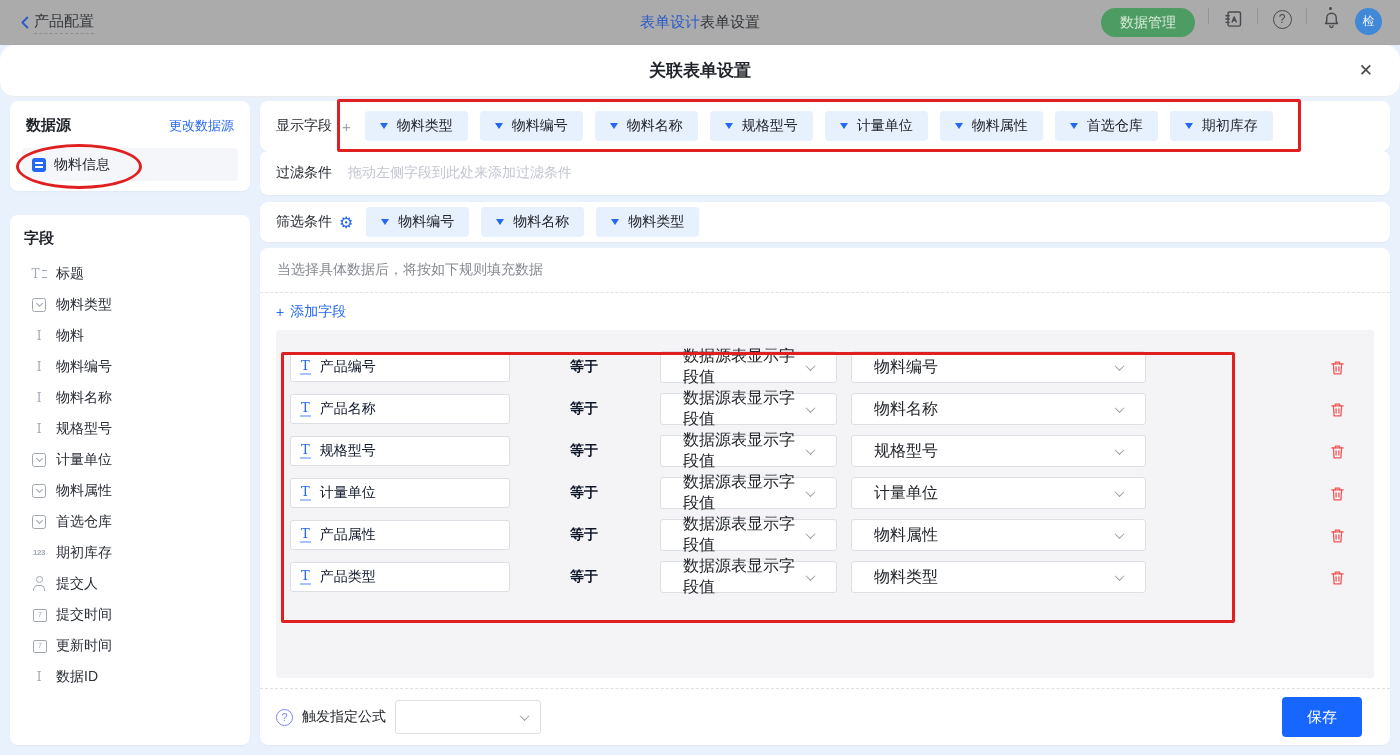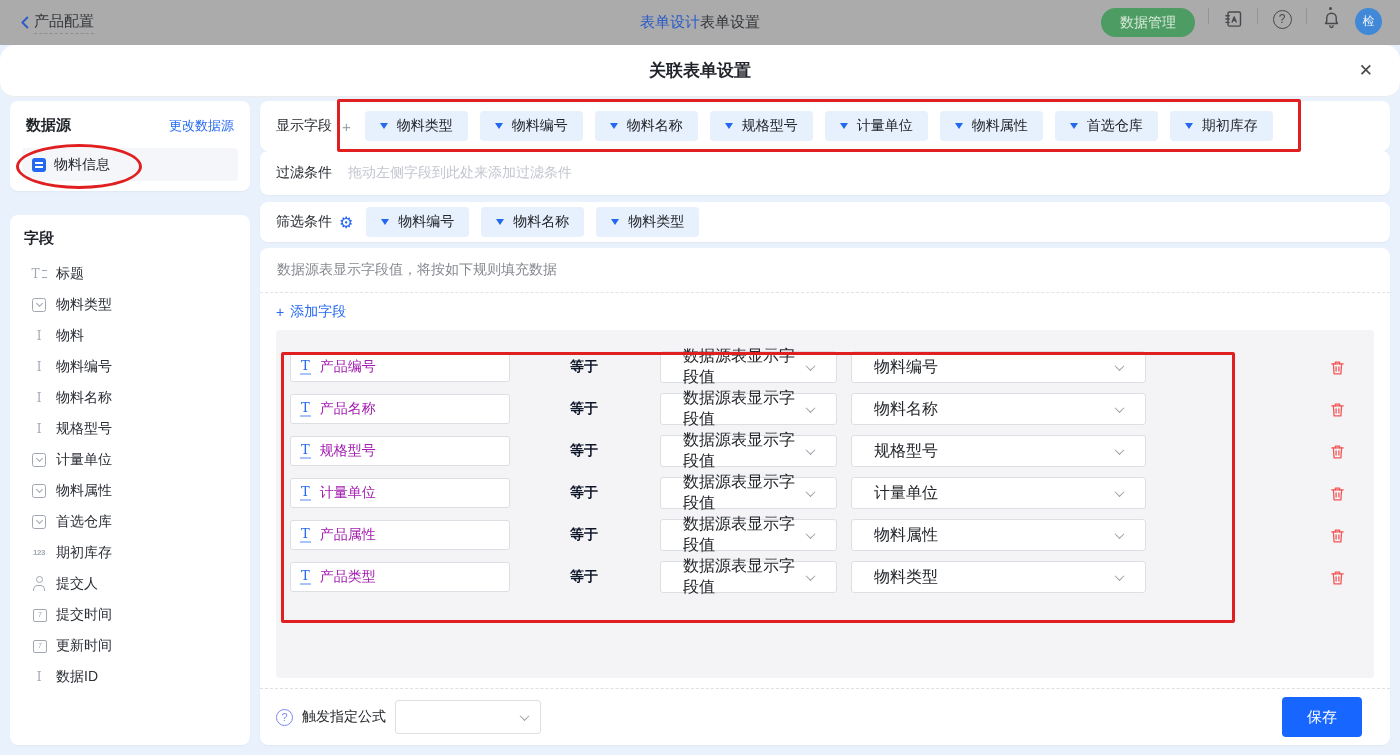--- a/index.html
+++ b/index.html
@@ -68,21 +68,21 @@
   .tag { height:30px; min-width:78px; background:#e7f0fd; border-radius:4px; display:inline-flex; align-items:center; gap:9px; padding:0 15px; font-size:14px; color:#23262b; cursor:pointer; }
   .tri-down { width:0; height:0; border-left:4.5px solid transparent; border-right:4.5px solid transparent; border-top:6px solid #2468f2; flex:none; }
   .placeholder { margin-left:16px; font-size:14px; color:#c2c6ce; }
   .gear { color:#2468f2; font-size:16px; margin:0 13px 0 7px; cursor:pointer; }
 
   .rules-card { flex:1; display:flex; flex-direction:column; }
   .hint { padding:13px 17px; font-size:14px; color:#85898f; border-bottom:1px dashed #e3e3e3; }
   .add-field { margin:10px 16px 9px; display:flex; align-items:center; gap:6px; font-size:14px; color:#2468f2; width:max-content; cursor:pointer; }
   .rules-area { margin:0 16px; height:348px; background:#f4f4f6; border-radius:3px; padding:16px 14px 0; }
   .rule-row { height:42px; display:flex; align-items:center; }
-  .rule-input { width:220px; height:30px; background:#fff; border:1px solid #dcdfe4; border-radius:3px; display:flex; align-items:center; gap:9px; padding:0 9px; font-size:14px; color:#a21caf; }
+  .rule-input { width:220px; height:30px; background:#fff; border:1px solid #dcdfe4; border-radius:3px; display:flex; align-items:center; gap:9px; padding:0 9px; font-size:14px; color:#0f172a; }
   .t-icon { flex:none; font-family:"DejaVu Serif",serif; font-size:13px; line-height:1; color:#2468f2; border-bottom:2px solid #a9c4f8; padding:0 1px 1px; }
   .t-icon::before { content:"T"; }
   .op { margin-left:60px; width:56px; font-size:14px; font-weight:700; color:#0f172a; }
   .dd { height:32px; background:#fff; border:1px solid #dcdfe4; border-radius:3px; display:flex; align-items:center; justify-content:space-between; padding:0 22px; font-size:16px; color:#23262b; cursor:pointer; }
   .dd1 { margin-left:34px; width:177px; }
   .dd2 { margin-left:14px; width:295px; }
   .chev { width:7px; height:7px; border-right:1.5px solid #9aa0a8; border-bottom:1.5px solid #9aa0a8; transform:rotate(45deg) translate(-1px,-1px); flex:none; }
   .trash { margin-left:auto; margin-right:14px; cursor:pointer; display:flex; }
 
   .rules-footer { margin-top:auto; height:57px; border-top:1px dashed #dfdfdf; display:flex; align-items:center; justify-content:space-between; padding:0 28px 0 16px; }
@@ -308,21 +308,21 @@
             </span>
 
             <span class="tag">
               <span class="tri-down"></span>
               <span>物料类型</span>
             </span>
           </div>
       </div>
 
       <div class="card rules-card">
-        <div class="hint">数据源表显示字段值，将按如下规则填充数据</div>
+        <div class="hint">当选择具体数据后，将按如下规则填充数据</div>
         <div class="add-field">
           <span>+</span>
           <span>添加字段</span>
         </div>
 
         <div class="rules-area">
 
             <div class="rule-row">
               <div class="rule-input">
                 <span class="t-icon"></span>

